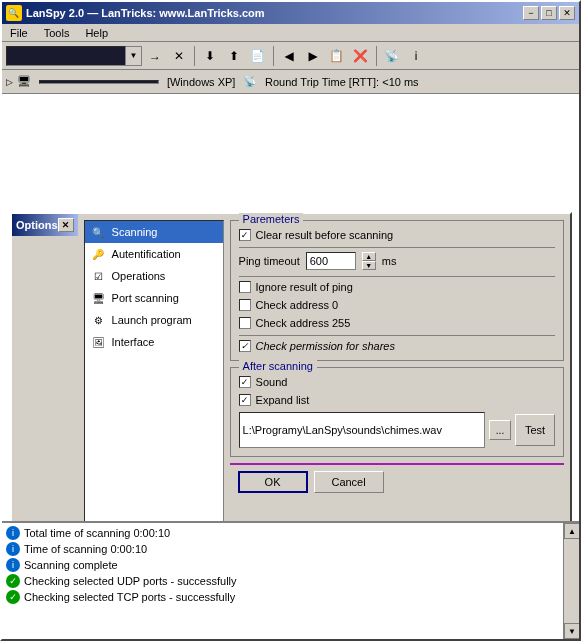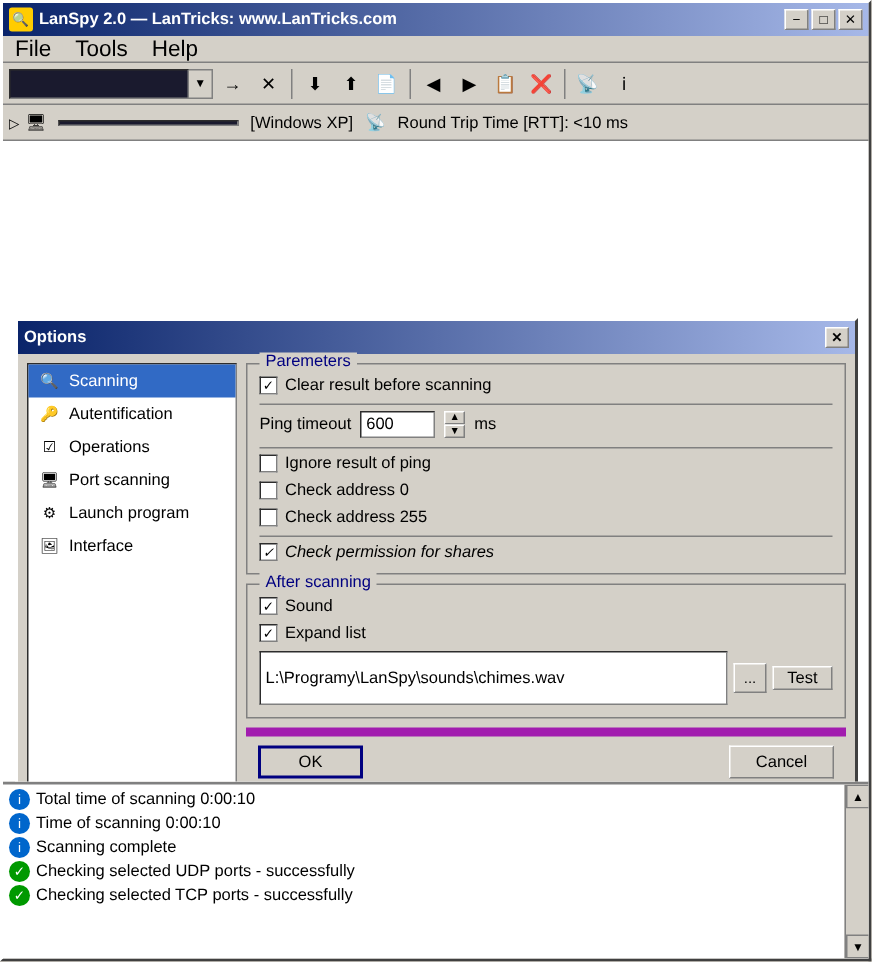--- a/index.html
+++ b/index.html
@@ -79,21 +79,21 @@
     .menu-bar {
       background: #d4d0c8;
       padding: 2px 4px;
       display: flex;
       gap: 8px;
       height: 18px;
       align-items: center;
       border-bottom: 1px solid #808080;
     }
     .menu-item {
-      font-size: 15px;
+      font-size: 11px;
       color: #000;
       cursor: pointer;
       padding: 1px 4px;
     }
 
     
     .toolbar {
       background: #d4d0c8;
       padding: 2px 4px;
       display: flex;
@@ -167,21 +167,21 @@
       top: 118px;
       left: 8px;
       width: 562px;
       height: 395px;
       background: #d4d0c8;
       border: 2px solid #ffffff;
       border-right-color: #404040;
       border-bottom-color: #404040;
       z-index: 10;
       display: flex;
-      flex-direction: column;
+      flex-direction: row;
     }
     .dialog-title-bar {
       background: linear-gradient(to right, #0a246a, #a6b8e8);
       color: white;
       padding: 3px 4px;
       display: flex;
       align-items: center;
       justify-content: space-between;
       height: 22px;
     }
@@ -360,39 +360,39 @@
       border-top-color: #ffffff;
       border-left-color: #ffffff;
       display: flex;
       align-items: center;
       justify-content: center;
       cursor: pointer;
       font-size: 10px;
     }
     .test-btn {
       width: 40px;
-      height: 16px;
+      height: 32px;
       background: #d4d0c8;
       border: 1px solid #808080;
       border-top-color: #ffffff;
       border-left-color: #ffffff;
       display: flex;
       align-items: center;
       justify-content: center;
       cursor: pointer;
       font-size: 11px;
     }
 
     
     .dialog-buttons {
       display: flex;
-      justify-content: space-between;
+      justify-content: flex-start;
       gap: 6px;
       padding: 6px 8px;
-      border-top: 6px solid #a21caf;
+      border-top: 2px solid #a21caf;
     }
     .dlg-btn {
       width: 70px;
       height: 22px;
       background: #d4d0c8;
       border: 1px solid #808080;
       border-top-color: #ffffff;
       border-left-color: #ffffff;
       display: flex;
       align-items: center;

